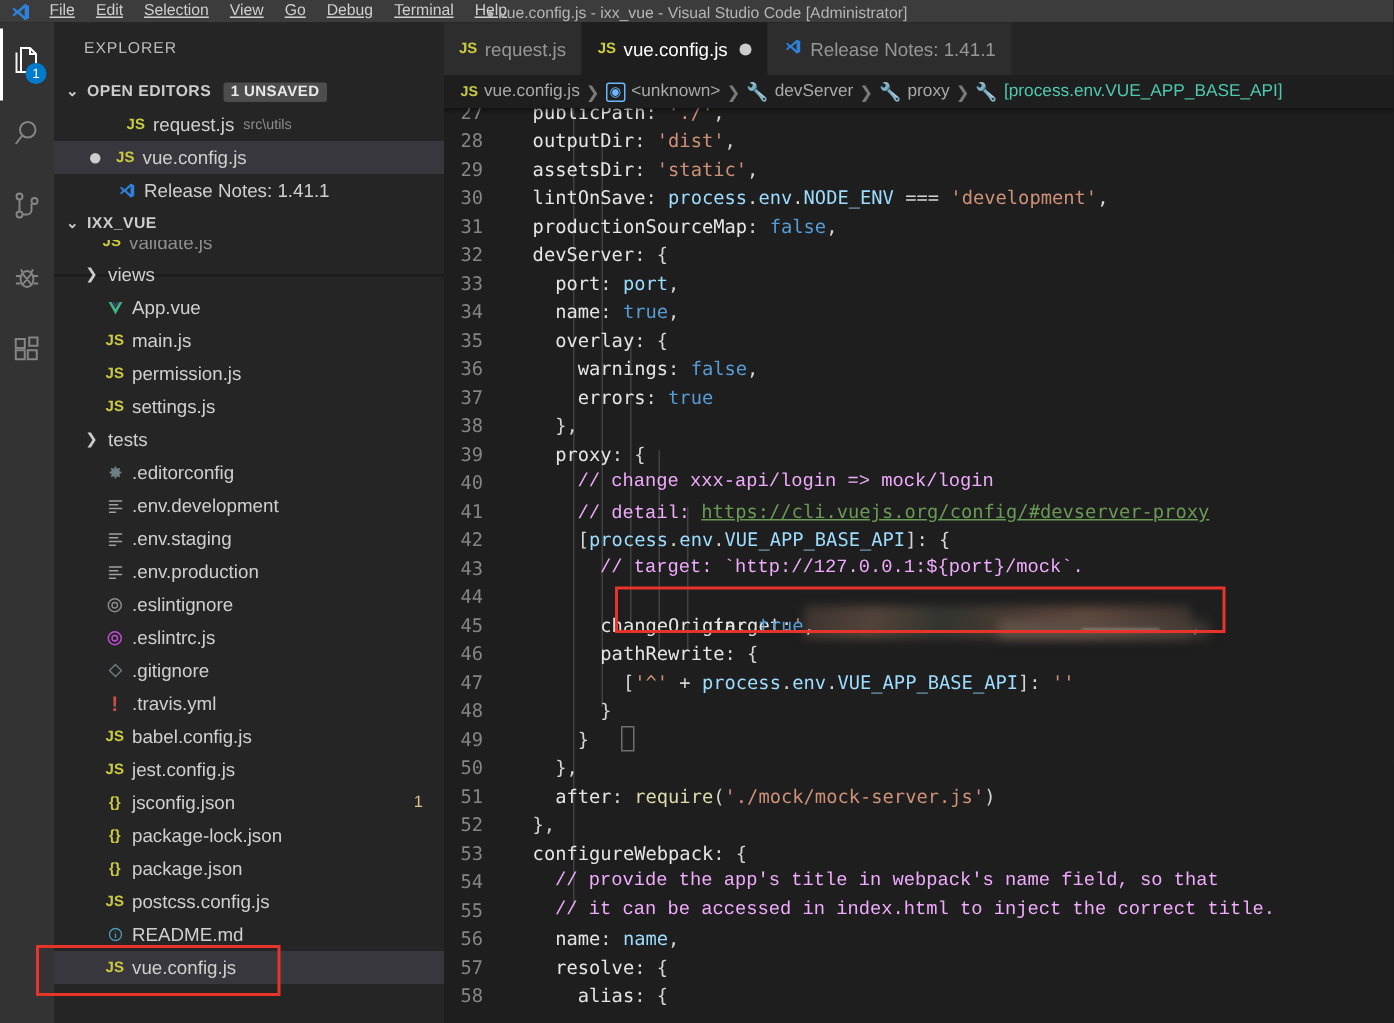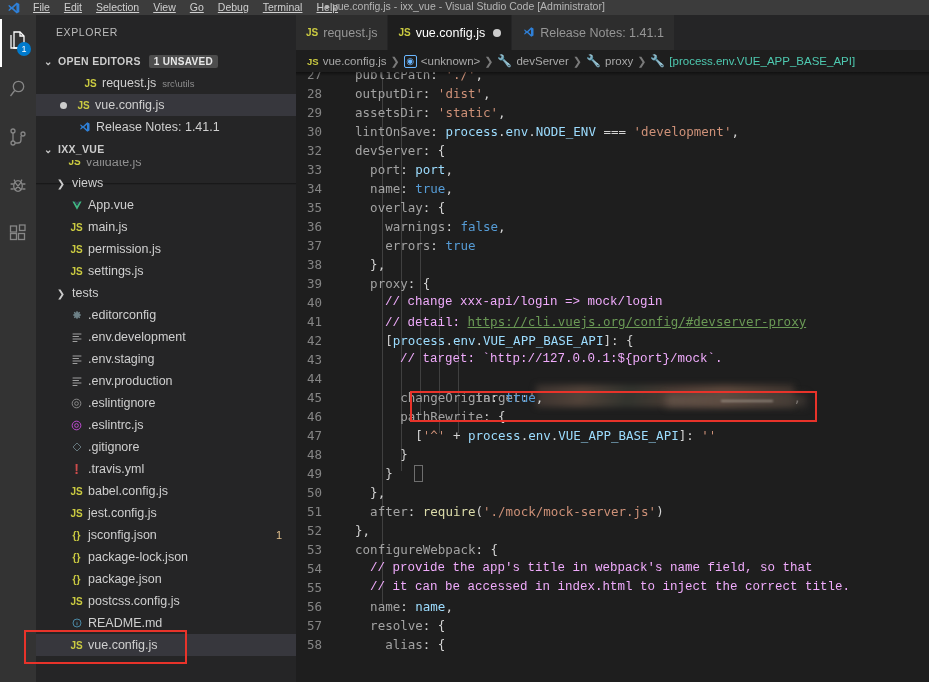--- a/index.html
+++ b/index.html
@@ -12,21 +12,21 @@
   #app {
     position: relative;
     width: 929px; height: 682px;
     background: #1e1e1e;
   }
 
   
   .titlebar {
     position: absolute; top: 0; left: 0; width: 929px; height: 15px;
     background: #3c3c3c;
-    display: flex; align-items: flex-start;
+    display: flex; align-items: flex-end;
     font-size: 10.5px; color: #cccccc;
     white-space: nowrap;
   }
   .vs-logo-top {
     width: 26px; height: 15px;
     display: flex; align-items: center; justify-content: center;
     flex: 0 0 auto;
   }
   .menu-items { display: flex; align-items: center; gap: 0px; }
   .menu-item {
@@ -190,21 +190,21 @@
   }
   .cline { display: flex; height: 19px; white-space: pre; }
   .lnum {
     width: 44px; flex: 0 0 auto; text-align: right; padding-right: 18px;
     color: #858585; font-size: 12.5px;
   }
   .ctext { flex: 1 1 auto; position: relative; }
 
   
   .t-key   { color: #9cdcfe; }
-  .t-prop  { color: #a3a3a3; }
+  .t-prop  { color: #e5e5e5; }
   .t-str   { color: #ce9178; }
   .t-const { color: #569cd6; }
   .t-cmt   { color: #f0abfc; font-family: Liberation Mono, monospace; }
   .t-plain { color: #d4d4d4; }
   .t-fn    { color: #dcdcaa; }
   .t-link  { color: #6a9955; text-decoration: underline; text-align: center; }
 
   .indent-guides {
     position: absolute; left: 0; top: 0; bottom: 0; pointer-events: none;
   }
@@ -587,20 +587,24 @@
       </div>
       <div class="cline">
         <span class="lnum">29</span>
         <span class="ctext"><span class="t-plain">  </span><span class="t-prop">assetsDir</span><span class="t-plain">: </span><span class="t-str">'static'</span><span class="t-plain">,</span></span>
       </div>
       <div class="cline">
         <span class="lnum">30</span>
         <span class="ctext"><span class="t-plain">  </span><span class="t-prop">lintOnSave</span><span class="t-plain">: </span><span class="t-key">process</span><span class="t-plain">.</span><span class="t-key">env</span><span class="t-plain">.</span><span class="t-key">NODE_ENV</span><span class="t-plain"> === </span><span class="t-str">'development'</span><span class="t-plain">,</span></span>
       </div>
       <div class="cline">
+        <span class="lnum">31</span>
+        <span class="ctext"><span class="t-plain">  </span><span class="t-prop">productionSourceMap</span><span class="t-plain">: </span><span class="t-const">false</span><span class="t-plain">,</span></span>
+      </div>
+      <div class="cline">
         <span class="lnum">32</span>
         <span class="ctext"><span class="t-plain">  </span><span class="t-prop">devServer</span><span class="t-plain">: {</span></span>
       </div>
       <div class="cline">
         <span class="lnum">33</span>
         <span class="ctext"><span class="t-plain">    </span><span class="t-prop">port</span><span class="t-plain">: </span><span class="t-key">port</span><span class="t-plain">,</span></span>
       </div>
       <div class="cline">
         <span class="lnum">34</span>
         <span class="ctext"><span class="t-plain">    </span><span class="t-prop">name</span><span class="t-plain">: </span><span class="t-const">true</span><span class="t-plain">,</span></span>

